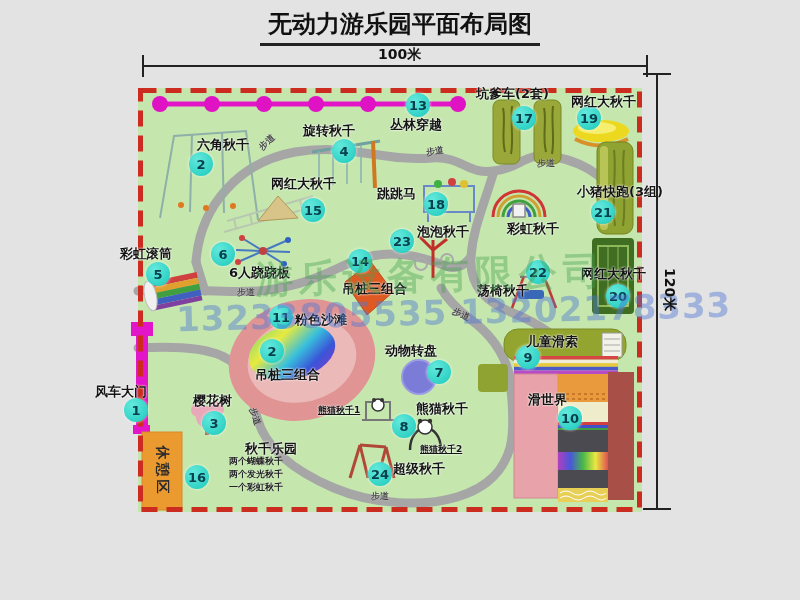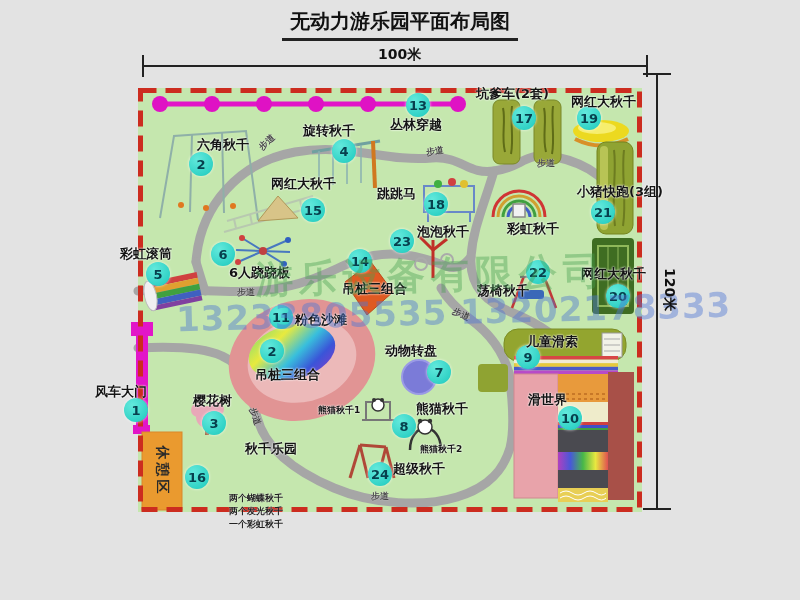--- a/index.html
+++ b/index.html
@@ -1,34 +1,34 @@
 <!DOCTYPE html>
 <html><head>
 <meta charset="utf-8">
 <style>
   html,body{margin:0;padding:0;background:#e3e3e3;}
   .stage{position:relative;width:800px;height:600px;background:#e3e3e3;overflow:hidden;
          font-family:"DejaVu Sans",sans-serif;}
   .title{position:absolute;left:50%;top:8px;transform:translateX(-50%);
-         font-size:20px;font-weight:bold;color:#111;border-bottom:3px solid #222;
+         font-size:24px;font-weight:bold;color:#111;border-bottom:3px solid #222;
          padding:0 8px 3px;white-space:nowrap;z-index:9;}
   .park{position:absolute;left:138px;top:88px;width:504px;height:424px;background:#c5e7ae;z-index:1;}
   .ovl{position:absolute;left:0;top:0;z-index:2;}
   
   .lbl{position:absolute;font-size:13px;font-weight:bold;color:#141414;white-space:nowrap;z-index:6;
        text-shadow:0 0 2px rgba(255,255,255,.85),0 0 2px rgba(255,255,255,.85);}
-  .lbl.small{font-size:9px;}
+  .lbl.small{font-size:9px;text-decoration:underline;}
   .badge{position:absolute;width:24px;height:24px;border-radius:50%;
          background:radial-gradient(circle at 35% 30%,#63e9dc,#1cc9bd);
          color:#07404e;font-size:13px;font-weight:bold;display:flex;align-items:center;
          justify-content:center;z-index:6;box-shadow:0 0 3px rgba(255,255,255,.8);}
   .bd{position:absolute;font-size:9px;font-weight:bold;color:#454545;z-index:5;
       text-shadow:0 0 1px #fff;white-space:nowrap;}
   .notes{position:absolute;left:229px;top:455px;font-size:9px;font-weight:bold;color:#222;
-         line-height:13px;z-index:6;text-shadow:0 0 1px #fff;margin-top:37px;}
+         line-height:13px;z-index:6;text-shadow:0 0 1px #fff;}
   .rest-label{position:absolute;left:162px;top:471px;transform:translate(-50%,-50%) rotate(90deg);
          font-size:14px;font-weight:bold;color:#2a2a2a;letter-spacing:3px;z-index:6;white-space:nowrap;}
   
   .wm-co{position:absolute;left:255px;top:250px;font-size:38px;font-weight:bold;letter-spacing:6px;
          color:rgba(70,160,80,.40);transform:rotate(-1.5deg);z-index:7;white-space:nowrap;pointer-events:none;}
   .wm-ph{position:absolute;left:176px;top:292px;font-size:34px;font-weight:bold;letter-spacing:1px;
          color:rgba(80,120,210,.45);transform:rotate(-1.5deg);z-index:7;white-space:nowrap;pointer-events:none;}
   
   .dimh{position:absolute;left:142px;top:65px;width:506px;height:2px;background:#222;z-index:8;}
   .dimv{position:absolute;left:656px;top:73px;width:2px;height:437px;background:#222;z-index:8;}

